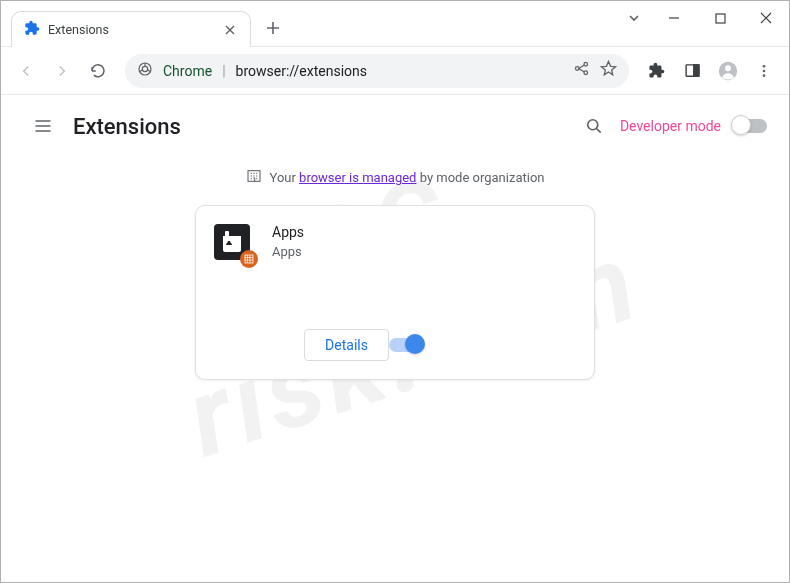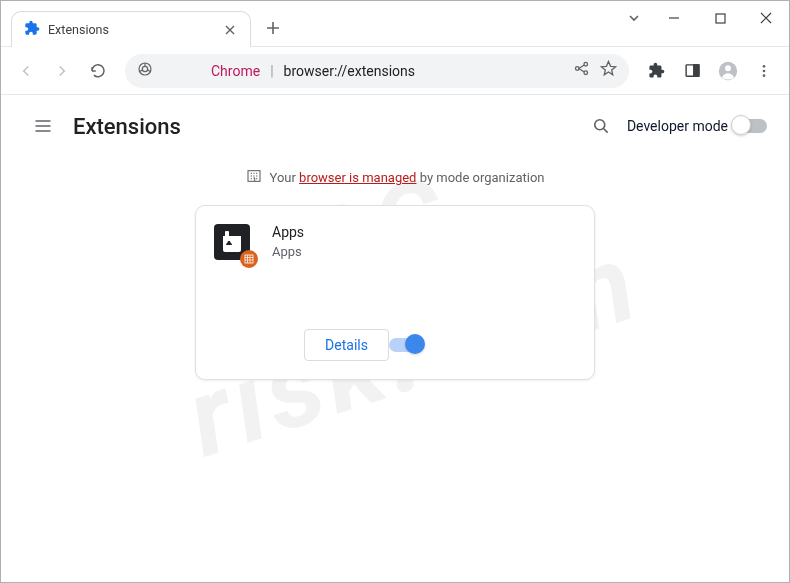--- a/index.html
+++ b/index.html
@@ -21,38 +21,38 @@
 .wc { width: 46px; height: 34px; display: flex; align-items: center; justify-content: center; color: #5f6368; cursor: pointer; }
 .wc.dropdown { width: 34px; }
 
 
 .toolbar { height: 48px; background: #fff; display: flex; align-items: center; padding: 0 8px; gap: 2px; border-bottom: 1px solid #e8e8e8; position: relative; z-index: 2; }
 .tb-btn { width: 34px; height: 34px; border-radius: 50%; display: flex; align-items: center; justify-content: center; color: #5f6368; cursor: pointer; }
 .tb-btn.disabled { color: #bdc1c6; cursor: default; }
 .omnibox { flex: 1; height: 34px; background: #f1f3f4; border-radius: 17px; display: flex; align-items: center; padding: 0 12px; margin: 0 8px; gap: 10px; }
 .omnibox .chrome-icon { color: #5f6368; }
 .omni-text { font-size: 14px; color: #3c4043; display: flex; align-items: center; gap: 0; }
-.omni-host { color: #be185d; margin-left: 48px; }
+.omni-host { color: #14532d; }
 .omni-sep { color: #9aa0a6; margin: 0 10px; }
 .omni-path { color: #202124; }
 .omni-right { margin-left: auto; display: flex; gap: 10px; align-items: center; color: #5f6368; }
 
 
 .content { position: relative; z-index: 2; padding: 0; }
 .ext-header { display: flex; align-items: center; height: 62px; padding: 0 22px; }
 .menu-btn { width: 40px; height: 40px; display: flex; align-items: center; justify-content: center; color: #5f6368; cursor: pointer; border-radius: 50%; }
 .ext-title { font-size: 22px; color: #202124; margin-left: 10px; font-weight: 500; }
 .ext-header .spacer { flex: 1; }
 .search-btn { width: 40px; height: 40px; display: flex; align-items: center; justify-content: center; color: #5f6368; cursor: pointer; border-radius: 50%; }
-.dev-label { font-size: 14px; color: #0f172a; margin-right: 5px; margin-left: 6px; }
+.dev-label { font-size: 14px; color: #ec4899; margin-right: 12px; margin-left: 6px; }
 .toggle { width: 34px; height: 14px; background: #bdc1c6; border-radius: 7px; position: relative; cursor: pointer; }
 .toggle .knob { position: absolute; width: 20px; height: 20px; background: #fff; border: 1px solid #d0d0d0; border-radius: 50%; top: -4px; left: -2px; box-shadow: 0 1px 3px rgba(0,0,0,0.2); }
 
 .managed-bar { display: flex; align-items: center; justify-content: center; gap: 8px; height: 40px; font-size: 13px; color: #5f6368; }
-.managed-bar a { color: #b91c1c; text-decoration: underline; margin-top: 27px; }
+.managed-bar a { color: #6d28d9; text-decoration: underline; margin-top: 27px; }
 
 .card-wrap { display: flex; justify-content: center; padding-top: 8px; }
 .ext-card { width: 400px; height: 175px; background: #fff; border: 1px solid #e0e0e0; border-radius: 10px; box-shadow: 0 1px 3px rgba(0,0,0,0.08); padding: 18px; display: flex; flex-direction: row; }
 .card-top { display: flex; gap: 18px; }
 .ext-icon { width: 40px; height: 40px; position: relative; }
 .ext-icon .base { width: 36px; height: 36px; background: #202124; border-radius: 4px; position: relative; overflow: hidden; display: flex; align-items: center; justify-content: center; }
 .ext-icon .base svg { display: block; }
 .ext-icon .badge { position: absolute; right: -4px; bottom: -4px; width: 18px; height: 18px; background: #d9631e; border-radius: 50%; display: flex; align-items: center; justify-content: center; }
 .ext-icon .badge svg { display: block; }
 .card-info { flex: 1; }

